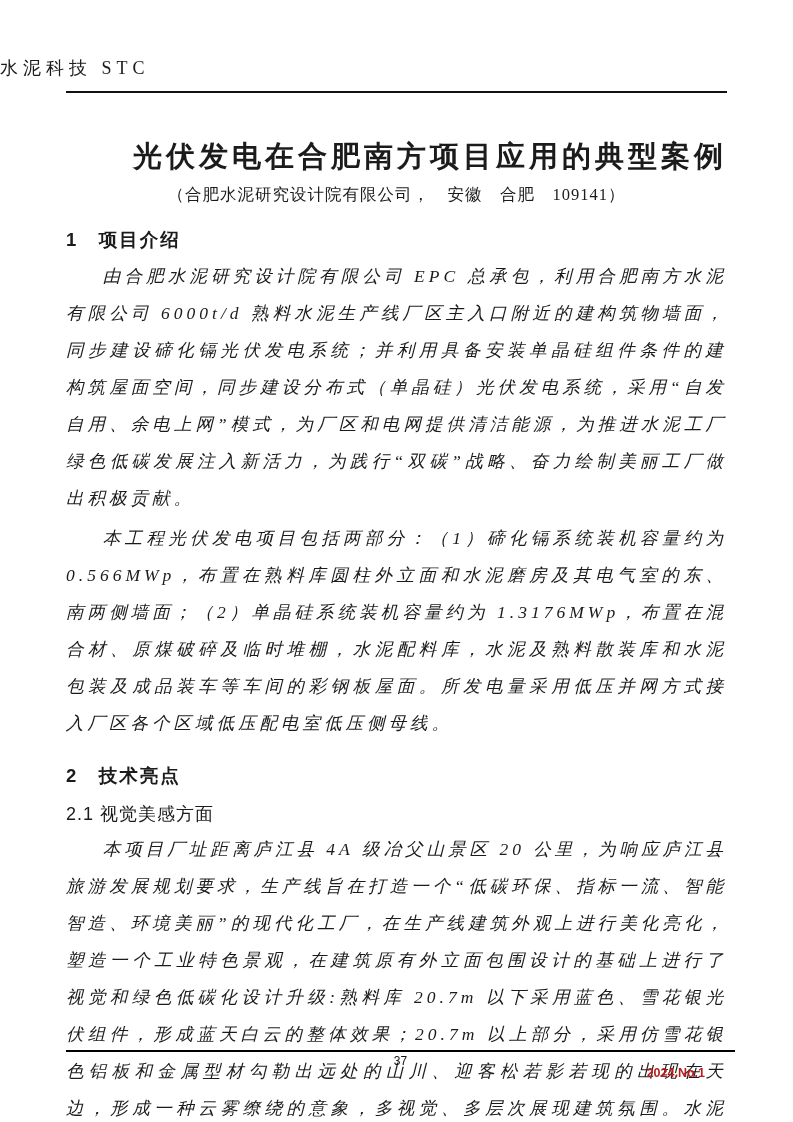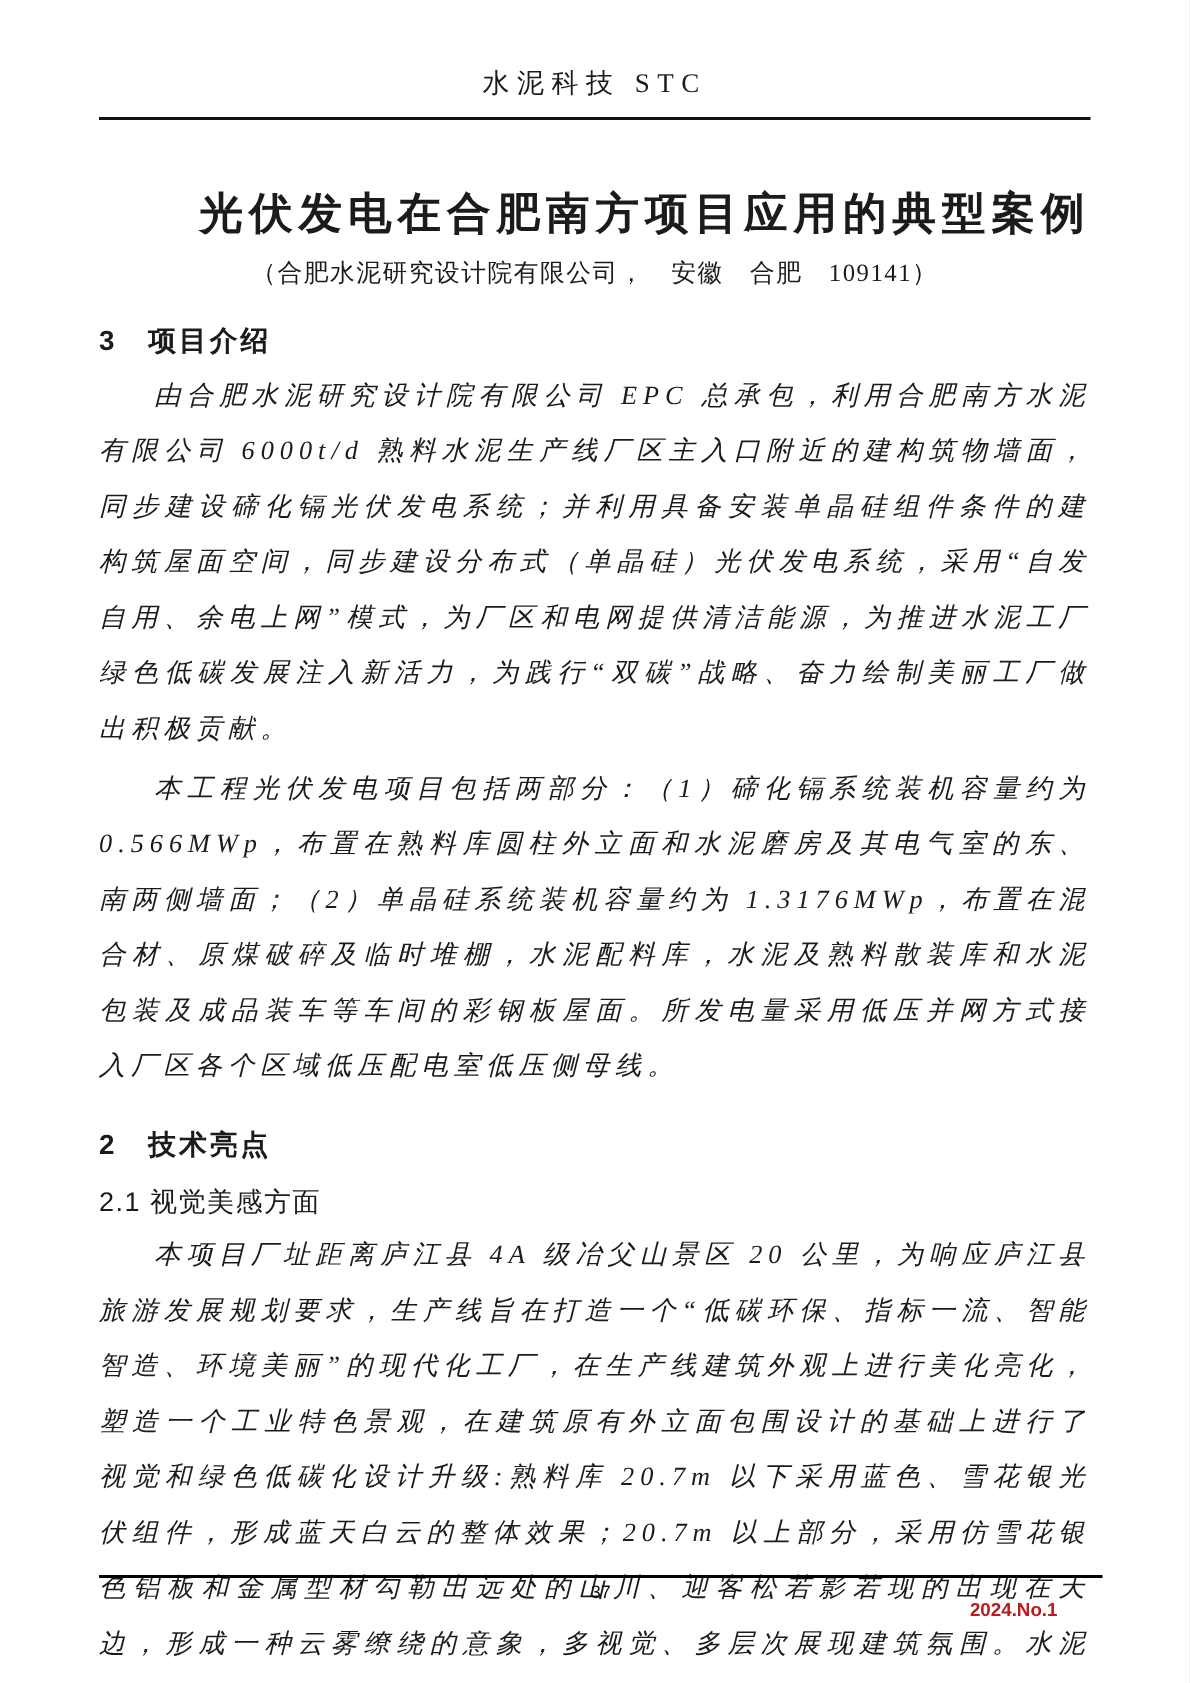--- a/index.html
+++ b/index.html
@@ -15,22 +15,22 @@
     background: #ffffff;
     color: #1b1b1b;
     font-family: "Liberation Serif", "DejaVu Serif", serif;
     overflow: hidden;
     box-sizing: border-box;
   }
   .content {
     padding: 0 66px;
   }
   .masthead {
-    padding-top: 43px;
-    text-align: center;
+    padding-top: 56px;
+    text-align: left;
     font-size: 18px;
     letter-spacing: 5px;
     font-family: "Liberation Serif", "DejaVu Serif", serif;
   }
   .header-rule {
     margin: 11px 66px 0 66px;
     border-top: 2px solid #111111;
     height: 0;
   }
   .title {
@@ -122,21 +122,21 @@
 
   <div class="header-rule"></div>
 
   <div class="content">
 
     <h1 class="title">光伏发电在合肥南方项目应用的典型案例</h1>
 
 
     <div class="affiliation">（合肥水泥研究设计院有限公司，　安徽　合肥　109141）</div>
 
-    <h2 class="sec-heading">3　项目介绍</h2>
+    <h2 class="sec-heading">1　项目介绍</h2>
 
     <p class="body-par">由合肥水泥研究设计院有限公司 EPC 总承包，利用合肥南方水泥有限公司 6000t/d 熟料水泥生产线厂区主入口附近的建构筑物墙面，同步建设碲化镉光伏发电系统；并利用具备安装单晶硅组件条件的建构筑屋面空间，同步建设分布式（单晶硅）光伏发电系统，采用“自发自用、余电上网”模式，为厂区和电网提供清洁能源，为推进水泥工厂绿色低碳发展注入新活力，为践行“双碳”战略、奋力绘制美丽工厂做出积极贡献。</p>
 
     <p class="body-par">本工程光伏发电项目包括两部分：（1）碲化镉系统装机容量约为 0.566MWp，布置在熟料库圆柱外立面和水泥磨房及其电气室的东、南两侧墙面；（2）单晶硅系统装机容量约为 1.3176MWp，布置在混合材、原煤破碎及临时堆棚，水泥配料库，水泥及熟料散装库和水泥包装及成品装车等车间的彩钢板屋面。所发电量采用低压并网方式接入厂区各个区域低压配电室低压侧母线。</p>
 
     <h2 class="sec-heading">2　技术亮点</h2>
 
     <h3 class="subsec-heading">2.1 视觉美感方面</h3>
 
     <p class="body-par">本项目厂址距离庐江县 4A 级冶父山景区 20 公里，为响应庐江县旅游发展规划要求，生产线旨在打造一个“低碳环保、指标一流、智能智造、环境美丽”的现代化工厂，在生产线建筑外观上进行美化亮化，塑造一个工业特色景观，在建筑原有外立面包围设计的基础上进行了视觉和绿色低碳化设计升级:熟料库 20.7m 以下采用蓝色、雪花银光伏组件，形成蓝天白云的整体效果；20.7m 以上部分，采用仿雪花银色铝板和金属型材勾勒出远处的山川、迎客松若影若现的出现在天边，形成一种云雾缭绕的意象，多视觉、多层次展现建筑氛围。水泥磨采用雪花</p>

